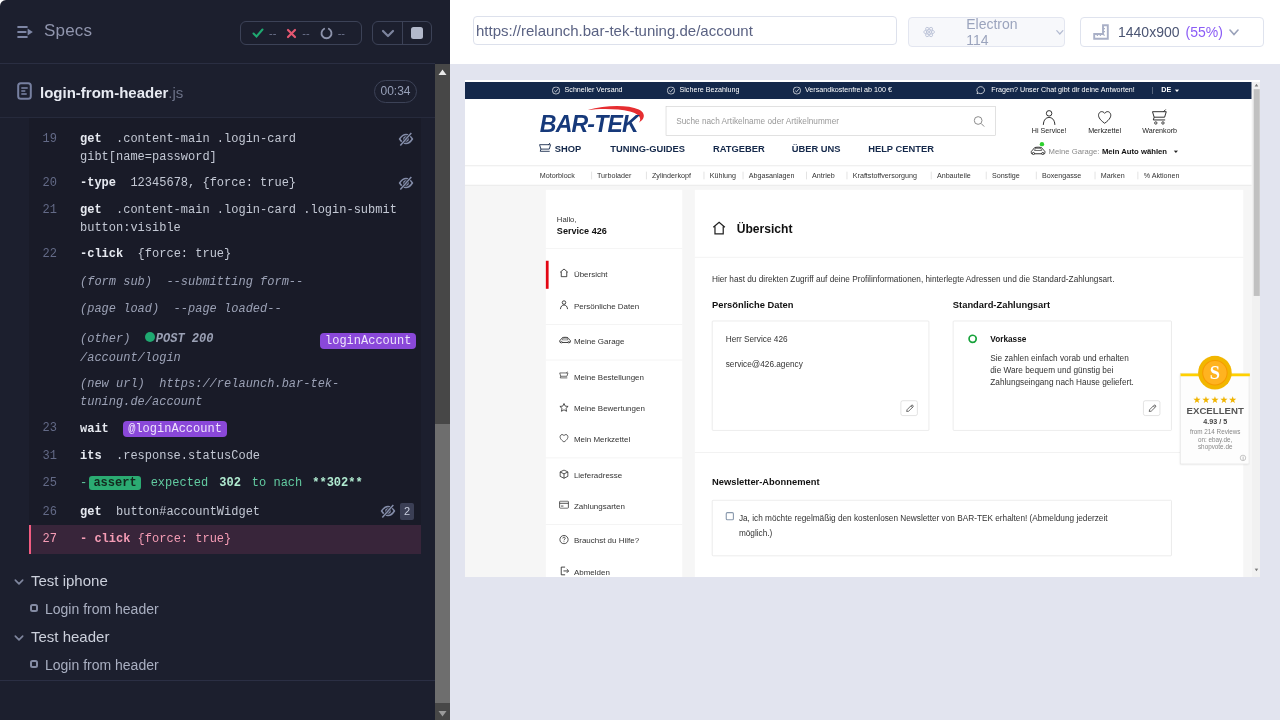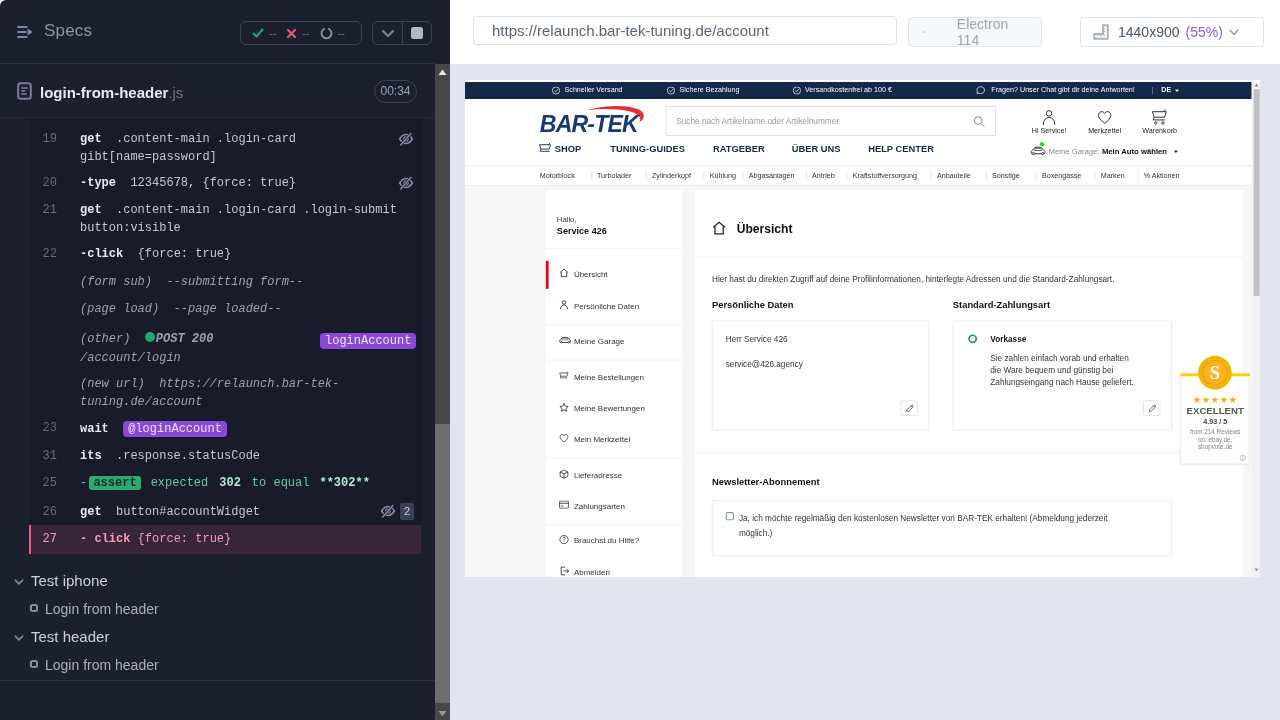--- a/index.html
+++ b/index.html
@@ -38,21 +38,21 @@
 
   .tl-group { position:absolute; font-size:15px; color:#ccd0dc; }
   .tl-test { position:absolute; font-size:14px; color:#a9afc1; }
 
   
   #pscroll { position:absolute; left:435px; top:64px; width:15px; height:656px; background:#474747; }
   #pscroll .thumb { position:absolute; left:0; top:360px; width:15px; height:279px; background:#6e6e6e; }
 
   
   #topbar { position:absolute; left:450px; top:0; width:830px; height:64px; background:#ffffff; }
-  #urlbar { position:absolute; left:23px; top:16px; width:424px; height:29px; border:1px solid #dde1ec; border-radius:4px; font-size:15px; color:#5a6283; line-height:27px; padding-left:18px; background:#fff; }
+  #urlbar { position:absolute; left:23px; top:16px; width:424px; height:29px; border:1px solid #dde1ec; border-radius:4px; font-size:15px; color:#5a6283; line-height:27px; padding-left:2px; background:#fff; }
   .selbox { position:absolute; top:17px; height:30px; border:1px solid #e3e6f0; border-radius:4px; background:#f7f8fb; display:flex; align-items:center; }
 
   
   #autbg { position:absolute; left:450px; top:64px; width:830px; height:656px; background:#e2e4ef; }
   #frame { position:absolute; left:15px; top:15.5px; width:795px; height:497.5px; background:#fff; overflow:hidden; }
   #site { position:absolute; left:0; top:2.5px; width:1446px; height:900px; background:#f6f6f6; transform:scale(0.55); transform-origin:0 0; }
 
   
   #s-top { position:absolute; left:0; top:0; width:1430px; height:31px; background:#14284a; color:#fff; font-size:13px; }
   #s-top .it { position:absolute; top:7px; white-space:nowrap; }
@@ -133,21 +133,21 @@
     <div class="crow" style="top:103px"><span class="ctext">button:visible</span></div>
     <div class="crow" style="top:129px"><span class="lnum">22</span><span class="ctext"><span class="cmd">-click</span>  {force: true}</span></div>
     <div class="crow" style="top:157px"><span class="ctext evt">(form sub)  --submitting form--</span></div>
     <div class="crow" style="top:184px"><span class="ctext evt">(page load)  --page loaded--</span></div>
     <div class="crow" style="top:214px"><span class="ctext evt">(other)  <span style="display:inline-block;width:10px;height:10px;border-radius:50%;background:#1fa971;margin:0 1px 1px 0;vertical-align:-1px"></span><b>POST 200</b></span></div>
     <div class="crow" style="top:233px"><span class="ctext evt">/account/login</span></div>
     <div class="crow" style="top:259px"><span class="ctext evt">(new url)  https://relaunch.bar-tek-</span></div>
     <div class="crow" style="top:277px"><span class="ctext evt">tuning.de/account</span></div>
     <div class="crow" style="top:303px"><span class="lnum">23</span><span class="ctext"><span class="cmd">wait</span>  <span class="badge">@loginAccount</span></span></div>
     <div class="crow" style="top:331px"><span class="lnum">31</span><span class="ctext"><span class="cmd">its</span>  .response.statusCode</span></div>
-    <div class="crow" style="top:358px"><span class="lnum">25</span><span class="ctext green">-&nbsp;<span class="assert-pill" style="margin-left:-5px">assert</span><span style="margin-left:10px">expected</span><span style="margin-left:11px"><b>302</b></span><span style="margin-left:11px">to equal</span><span style="margin-left:10px"><b>**302**</b></span></span></div>
+    <div class="crow" style="top:358px"><span class="lnum">25</span><span class="ctext green">-&nbsp;<span class="assert-pill" style="margin-left:-5px">assert</span><span style="margin-left:10px">expected</span><span style="margin-left:11px"><b>302</b></span><span style="margin-left:11px">to nach</span><span style="margin-left:10px"><b>**302**</b></span></span></div>
     <div class="crow" style="top:387px"><span class="lnum">26</span><span class="ctext"><span class="cmd">get</span>  button#accountWidget</span></div>
     <div class="crow" style="top:414px"><span class="lnum pink">27</span><span class="ctext pink"><span class="cmd pink">- click</span> {force: true}</span></div>
     <div class="abs" style="left:320px;top:212px"><span class="badge">loginAccount</span></div>
 
     <svg class="abs eyeic" style="left:398px;top:13px" width="16" height="16" viewBox="0 0 16 16">
         <g stroke="#848da9" fill="none">
           <path d="M1.6 8 C 3.6 4.9, 6 3.5, 8 3.5 C 10 3.5, 12.4 4.9, 14.4 8 C 12.4 11.1, 10 12.5, 8 12.5 C 6 12.5, 3.6 11.1, 1.6 8 Z" stroke-width="1.5"></path>
           <circle cx="8" cy="8" r="2.1" stroke-width="1.4"></circle>
           <line x1="13.7" y1="1.6" x2="2.7" y2="13.9" stroke="#191b28" stroke-width="2.8"></line>
           <line x1="13.3" y1="2.1" x2="2.3" y2="14.4" stroke-width="1.5"></line>
@@ -195,21 +195,21 @@
         <path d="M0.5 1 L4.5 6.5 L8.5 1 Z" fill="#9a9a9a"></path>
       </svg>
   </div>
   <div id="corner">
       <i></i>
     </div>
 </div>
 
 <div id="topbar">
   <div id="urlbar">https://relaunch.bar-tek-tuning.de/account</div>
-  <div class="selbox" style="left:458px;width:134px;gap:22px;">
+  <div class="selbox" style="left:458px;width:157px;gap:22px;">
     <svg style="margin-left:14px" width="16" height="16" viewBox="0 0 16 16">
       <g stroke="#b9c1d6" stroke-width="1.1" fill="none">
         <ellipse cx="8" cy="8" rx="7" ry="2.8"></ellipse>
         <ellipse cx="8" cy="8" rx="7" ry="2.8" transform="rotate(60 8 8)"></ellipse>
         <ellipse cx="8" cy="8" rx="7" ry="2.8" transform="rotate(-60 8 8)"></ellipse>
       </g>
       <circle cx="8" cy="8" r="1.4" fill="#b9c1d6"></circle>
     </svg>
     <span style="margin-left:9px;font-size:14px;color:#9ba4bd">Electron 114</span>
     <svg style="margin-left:9px" width="10" height="7" viewBox="0 0 10 7">

